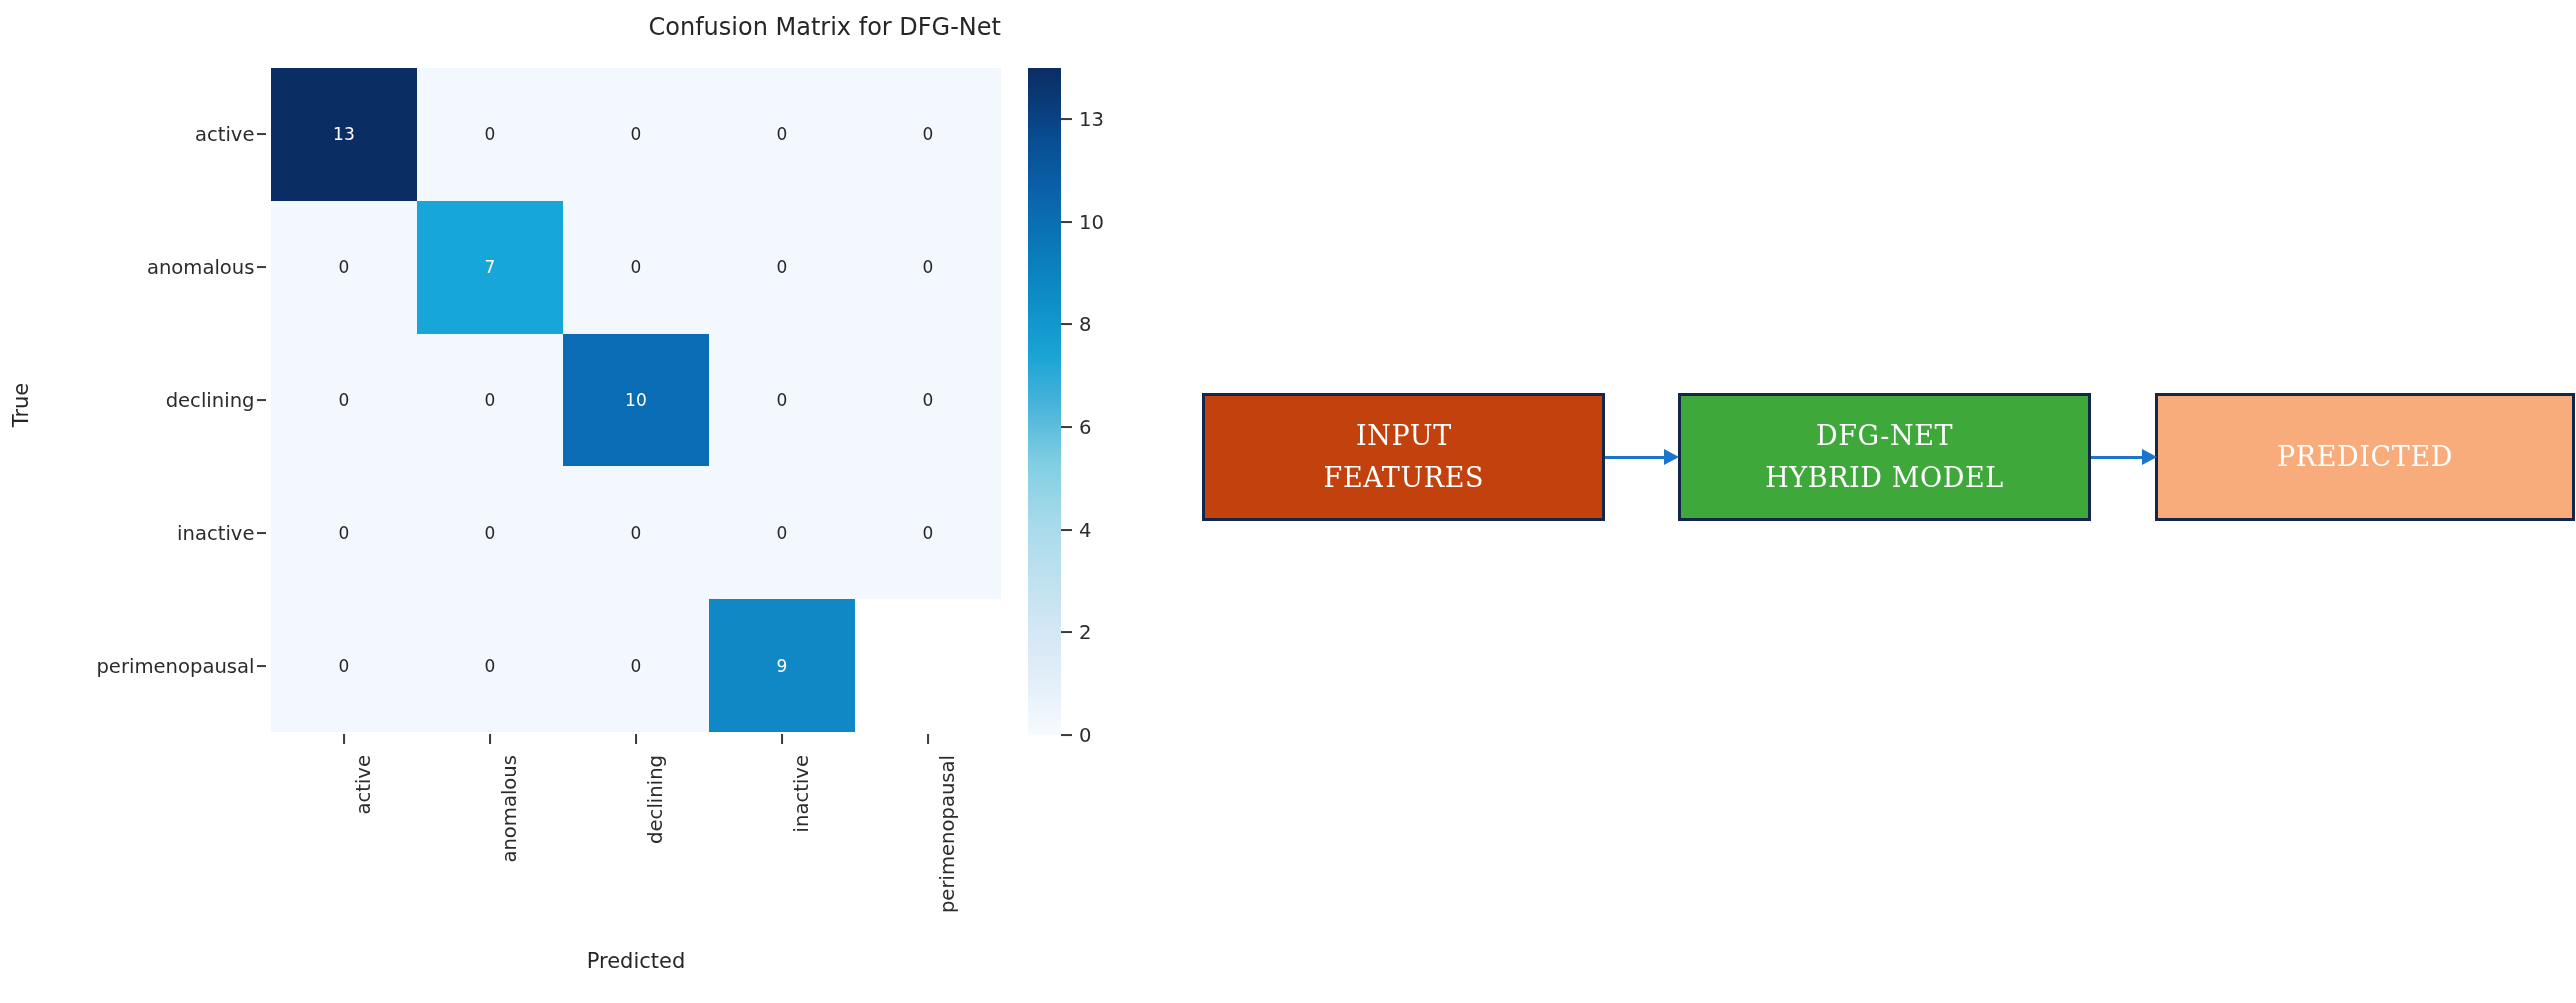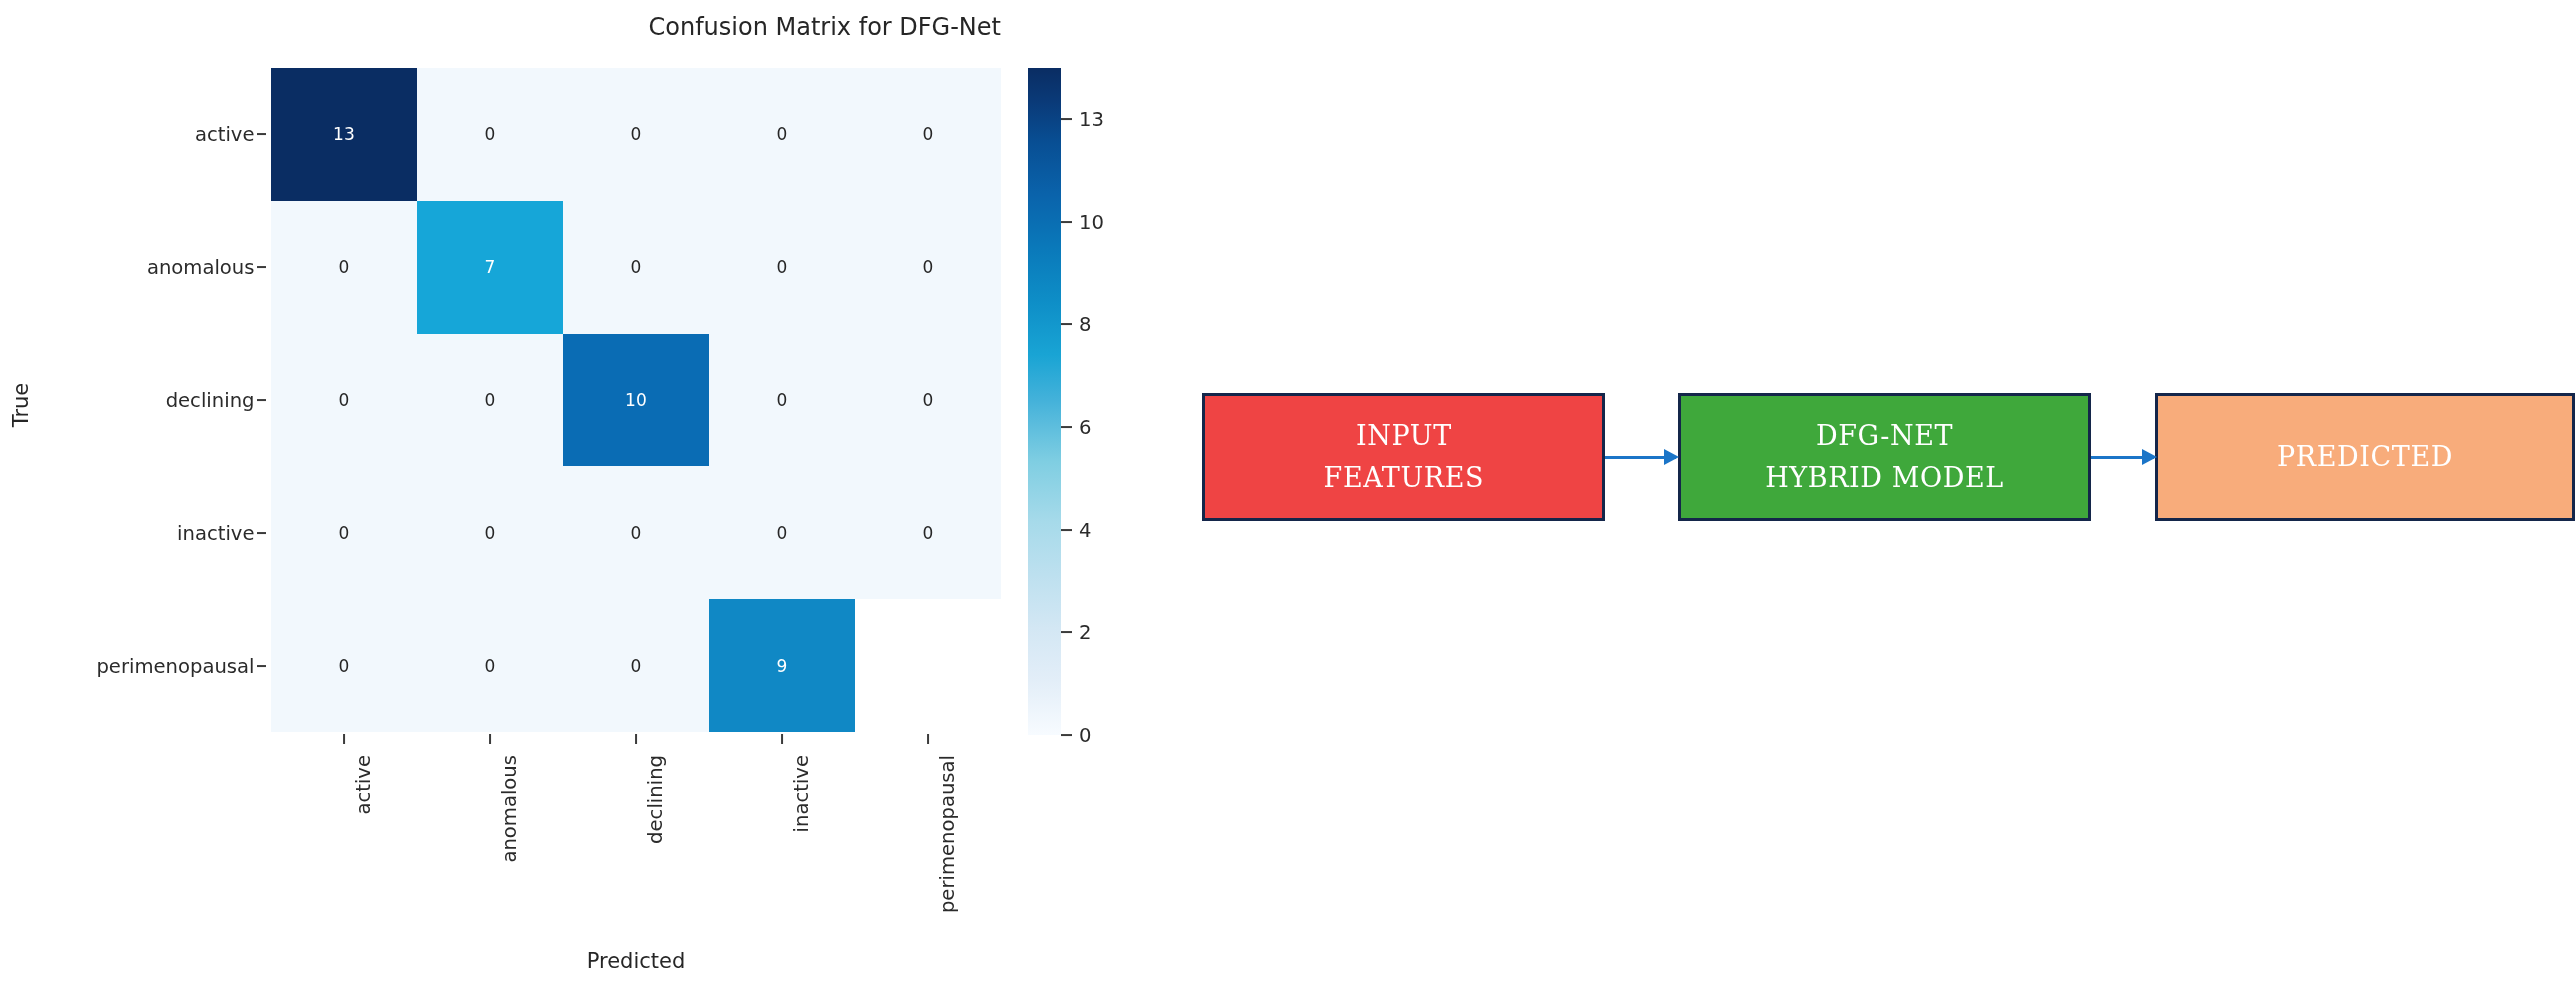--- a/index.html
+++ b/index.html
@@ -195,21 +195,21 @@
       <div class="cbtext" style="top: 256px;">8</div>
       <div class="cbtickmark" style="top: 154px;"></div>
       <div class="cbtext" style="top: 154px;">10</div>
       <div class="cbtickmark" style="top: 51px;"></div>
       <div class="cbtext" style="top: 51px;">13</div>
     </div>
 
 </div>
 
 <div id="flow">
-    <div class="flow-box" style="left: 11.4px; width: 403px; background: #ef4444; border-color: rgb(20, 38, 74); color: rgb(255, 255, 255);">
+    <div class="flow-box" style="left: 11.4px; width: 403px; background: #c2410c; border-color: rgb(20, 38, 74); color: rgb(255, 255, 255);">
       <span class="l1">INPUT</span>
       <span class="l2">FEATURES</span>
     </div>
     <div class="flow-box" style="left: 487px; width: 413px; background: rgb(63, 168, 59); border-color: rgb(20, 38, 74); color: rgb(255, 255, 255);">
       <span class="l1">DFG-NET</span>
       <span class="l2">HYBRID MODEL</span>
     </div>
     <div class="flow-box" style="left: 964px; width: 420px; background: rgb(248, 172, 123); border-color: rgb(20, 38, 74); color: rgb(255, 255, 255);">
       <span class="l1">PREDICTED</span>
     </div>

